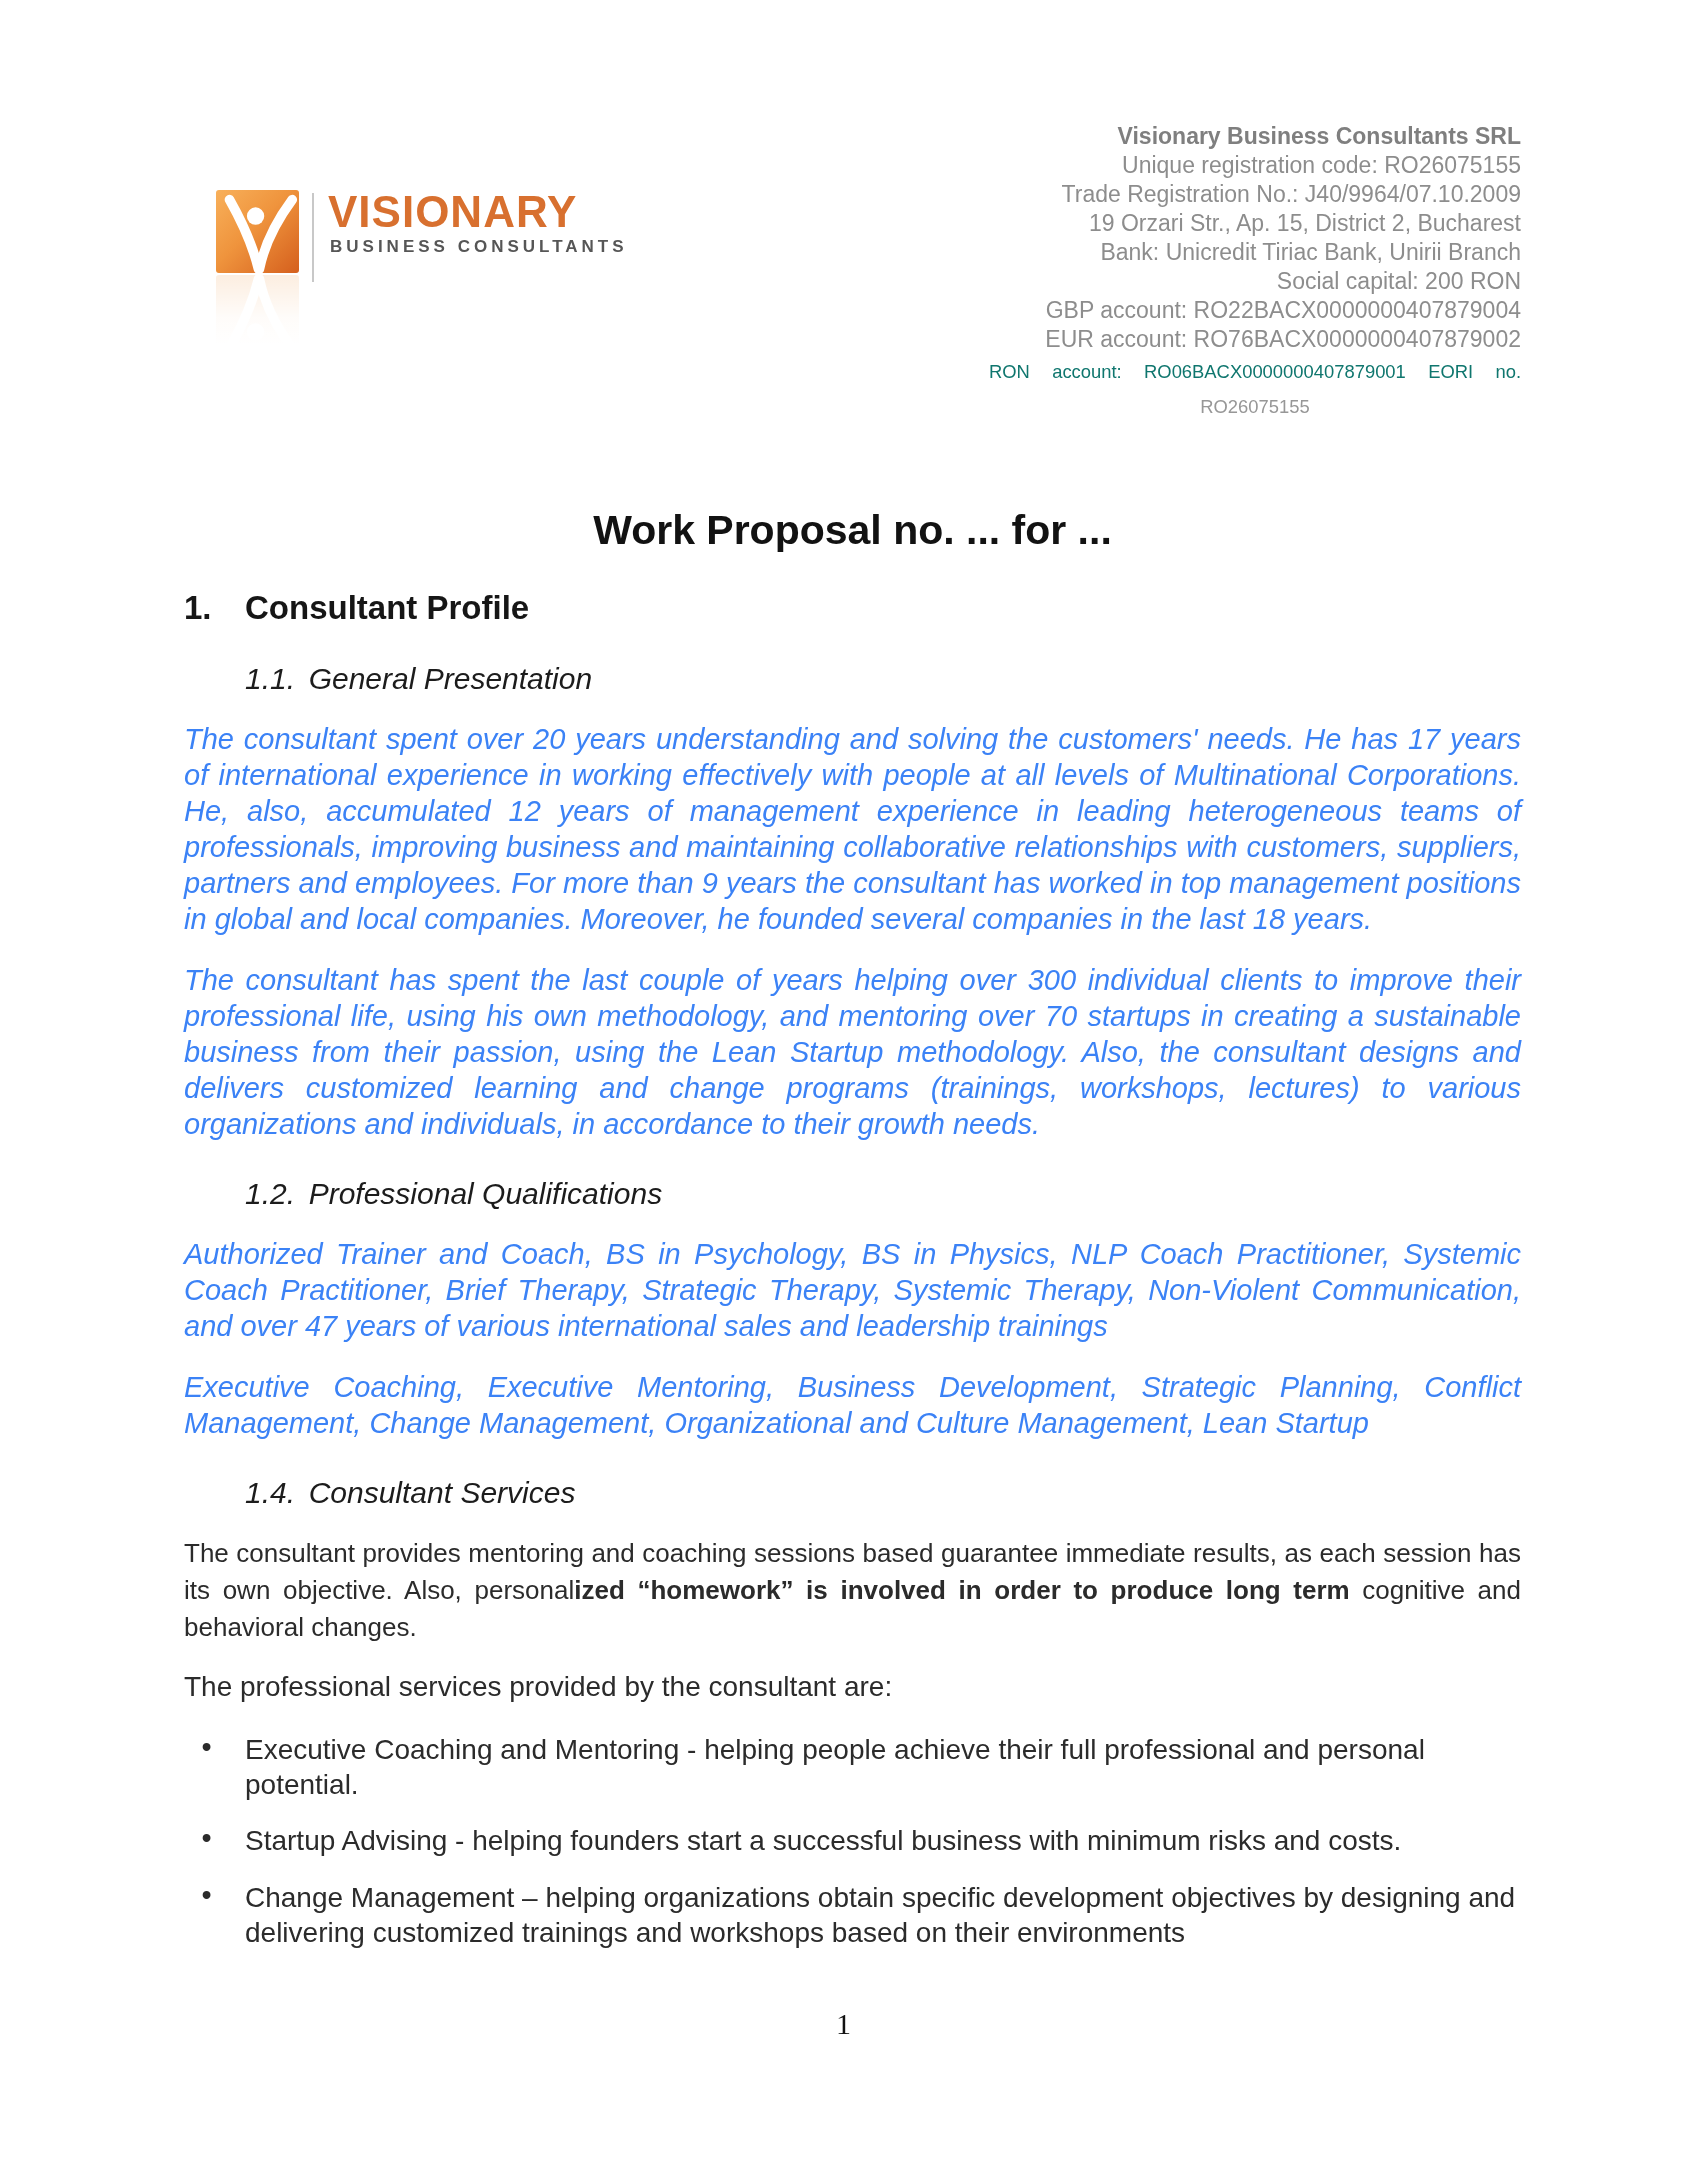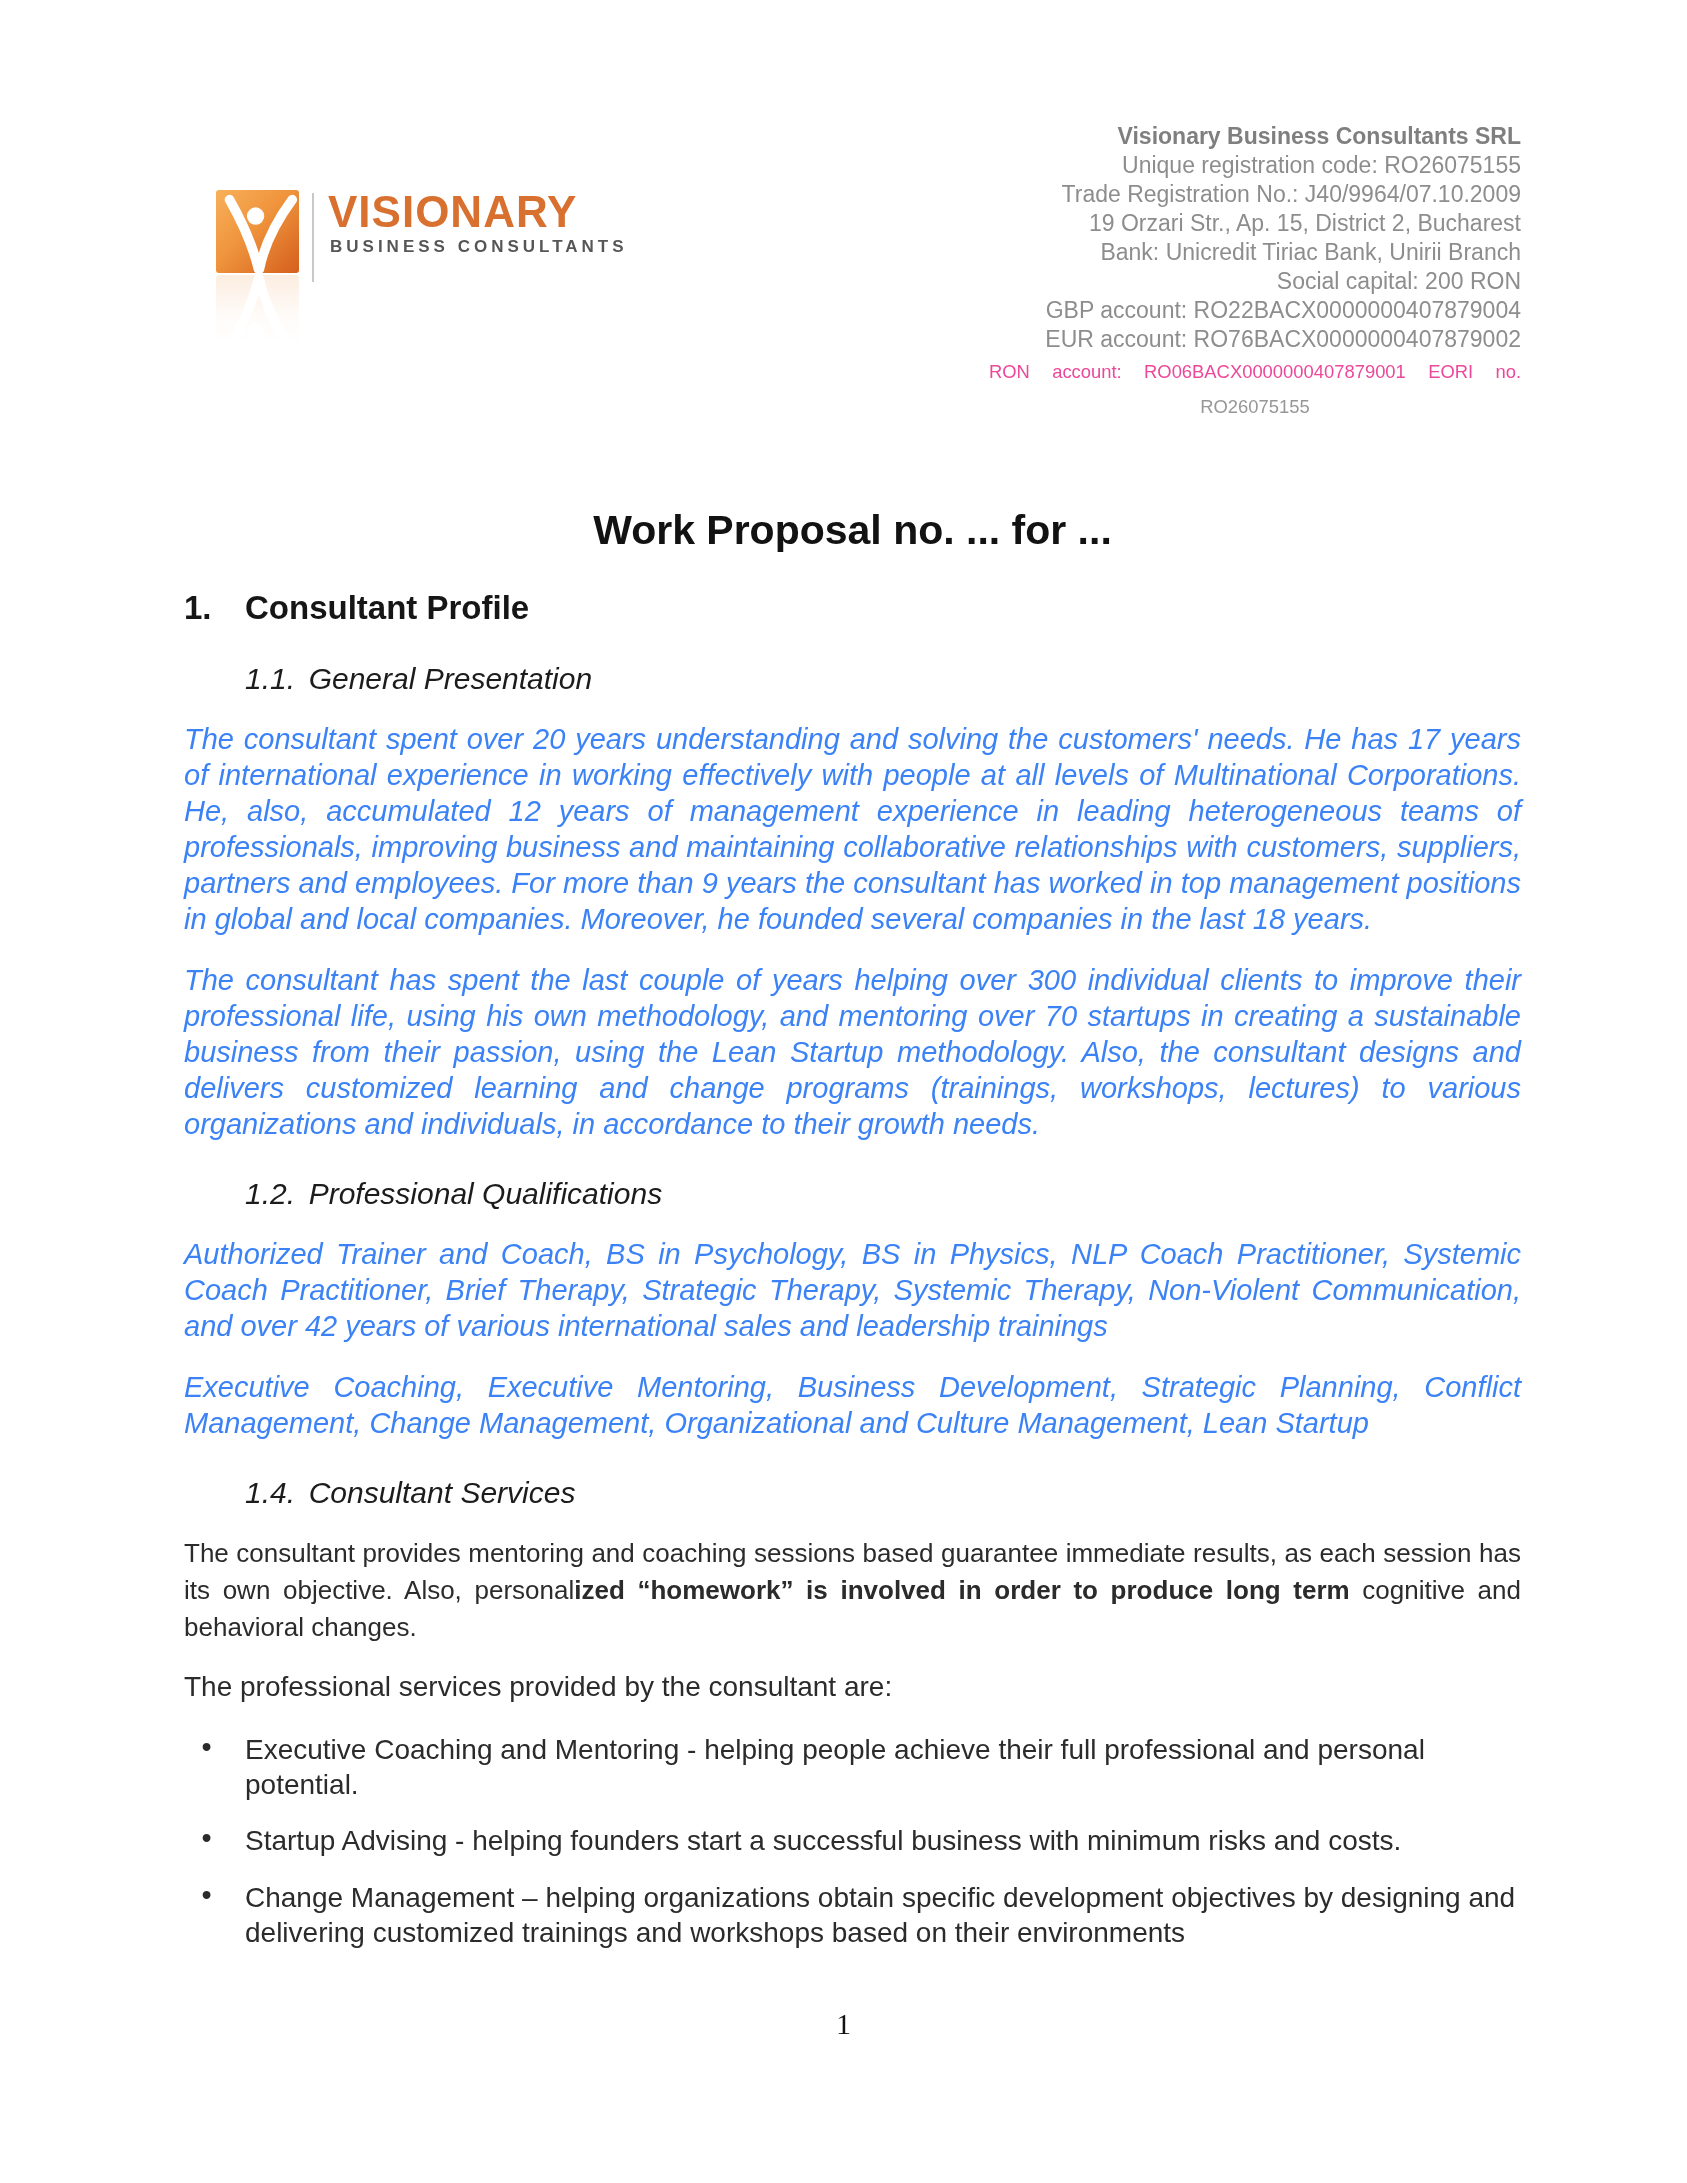--- a/index.html
+++ b/index.html
@@ -36,21 +36,21 @@
     color: #8d8d8d;
     font-size: 23px;
     line-height: 29px;
   }
   .company-name { font-weight: bold; color: #7f7f7f; }
   .company-line { font-weight: normal; }
   .ron-line {
     font-size: 18.4px;
     line-height: 25px;
     margin-top: 4.9px;
-    color: #ec4899;
+    color: #0f766e;
     text-align: justify;
     text-align-last: justify;
   }
   .eori-line {
     font-size: 18.4px;
     line-height: 25px;
     margin-top: 9.7px;
     text-align: center;
     color: #979797;
   }
@@ -230,21 +230,21 @@
 
     <div class="h2">
       <span class="num">1.1.</span><span>General Presentation</span>
     </div>
     <p class="para">The consultant spent over 20 years understanding and solving the customers' needs. He has 17 years of international experience in working effectively with people at all levels of Multinational Corporations. He, also, accumulated 12 years of management experience in leading heterogeneous teams of professionals, improving business and maintaining collaborative relationships with customers, suppliers, partners and employees. For more than 9 years the consultant has worked in top management positions in global and local companies. Moreover, he founded several companies in the last 18 years.</p>
     <p class="para">The consultant has spent the last couple of years helping over 300 individual clients to improve their professional life, using his own methodology, and mentoring over 70 startups in creating a sustainable business from their passion, using the Lean Startup methodology. Also, the consultant designs and delivers customized learning and change programs (trainings, workshops, lectures) to various organizations and individuals, in accordance to their growth needs.</p>
 
     <div class="h2">
       <span class="num">1.2.</span><span>Professional Qualifications</span>
     </div>
-    <p class="para">Authorized Trainer and Coach, BS in Psychology, BS in Physics, NLP Coach Practitioner, Systemic Coach Practitioner, Brief Therapy, Strategic Therapy, Systemic Therapy, Non-Violent Communication, and over 42 years of various international sales and leadership trainings</p>
+    <p class="para">Authorized Trainer and Coach, BS in Psychology, BS in Physics, NLP Coach Practitioner, Systemic Coach Practitioner, Brief Therapy, Strategic Therapy, Systemic Therapy, Non-Violent Communication, and over 47 years of various international sales and leadership trainings</p>
 
     <p class="para">Executive Coaching, Executive Mentoring, Business Development, Strategic Planning, Conflict Management, Change Management, Organizational and Culture Management, Lean Startup</p>
 
     <div class="h2">
       <span class="num">1.4.</span><span>Consultant Services</span>
     </div>
     <p class="para-small"><span>The consultant provides mentoring and coaching sessions based guarantee immediate results, as each session has its own objective. Also, personal</span><b>ized “homework” is involved in order to produce long term</b><span> cognitive and behavioral changes.</span></p>
 
     <p class="services-intro">The professional services provided by the consultant are:</p>
 

